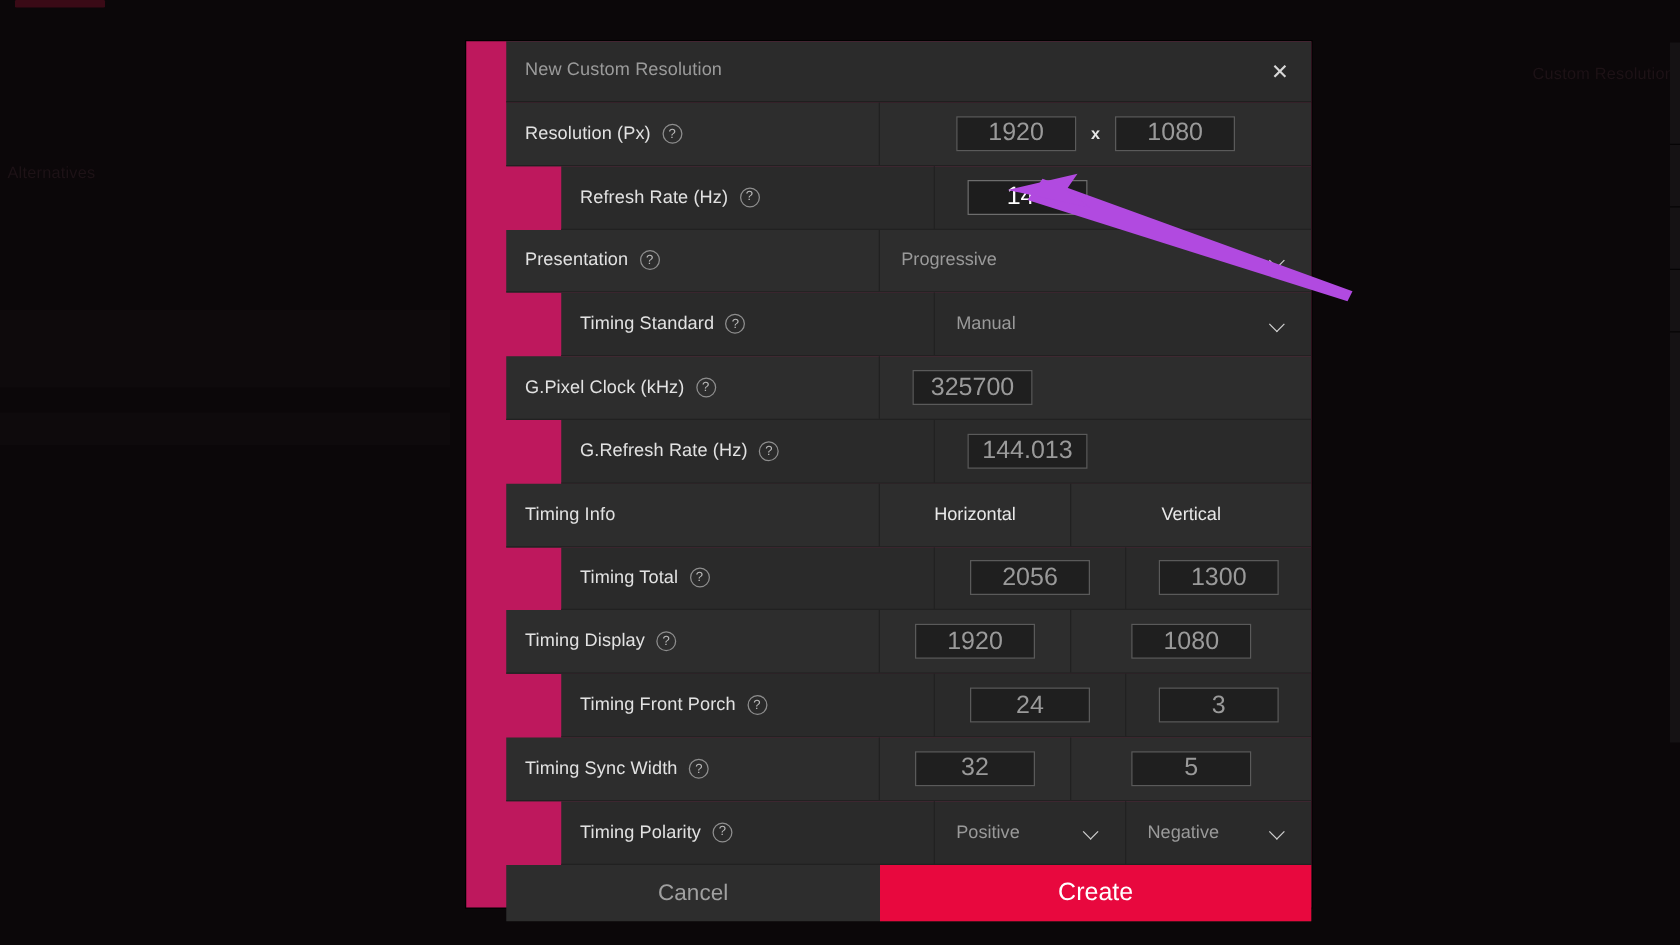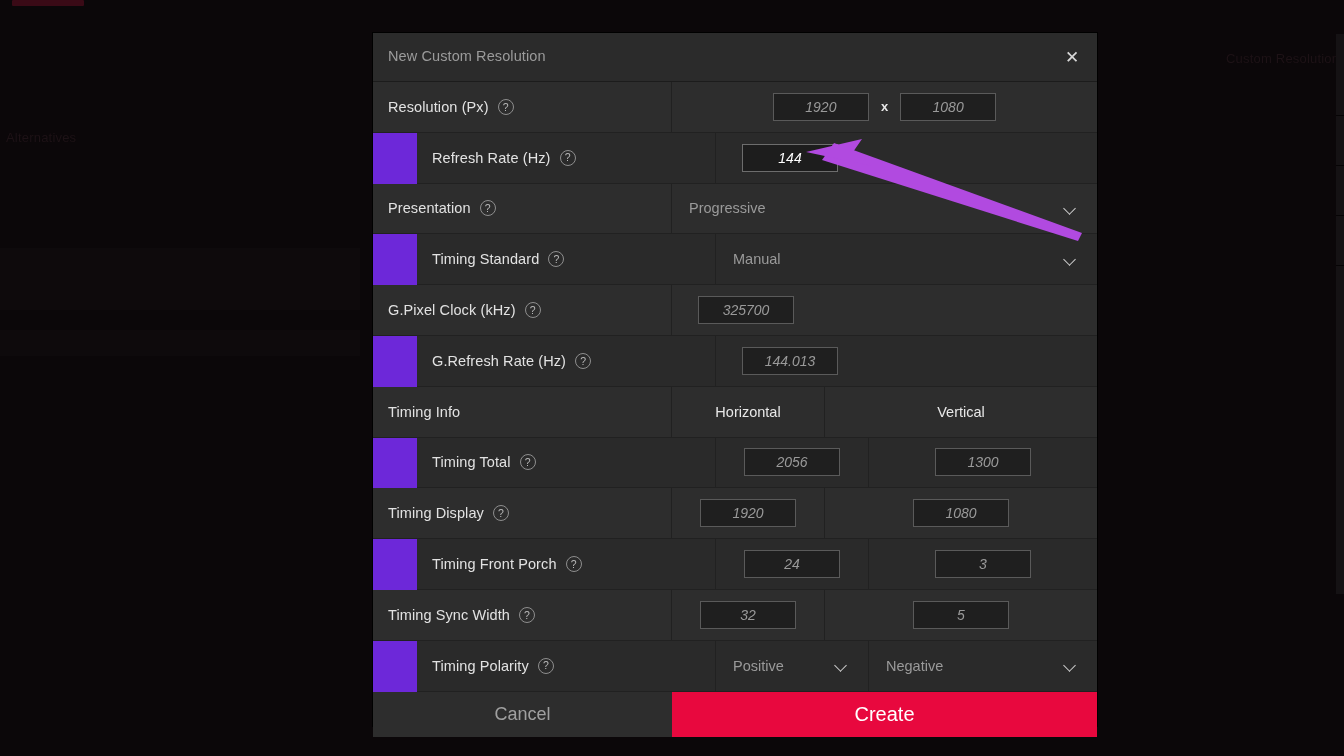--- a/index.html
+++ b/index.html
@@ -52,24 +52,25 @@
     right: 0;
     width: 8px; height: 1px;
     background: #060405;
   }
 
   
   #dialog {
     position: absolute;
     left: 373px;
     top: 33px;
-    width: 724px;
+    width: 644px;
     height: 693px;
-    background: #6d28d9;
+    background: #be185d;
     box-shadow: 0 0 0 1px #000;
+    padding-left: 32px;
   }
 
   
   #titlebar {
     position: relative;
     height: 48px;
     background: #2b2b2b;
     border-bottom: 1px solid #1c1c1c;
   }
   #dialog-title {
@@ -152,25 +153,24 @@
   }
 
   .field {
     width: 96px;
     height: 28px;
     background: #1f1f1f;
     border: 1px solid #5a5a5a;
     display: flex;
     align-items: center;
     justify-content: center;
-    font-size: 14px;
+    font-size: 20px;
     color: #9a9a9a;
     box-sizing: border-box;
     cursor: text;
-    font-style: italic;
   }
   .field.active {
     color: #ffffff;
     border-color: #6d6d6d;
     background: #1d1d1d;
     text-align: center;
   }
   .x-sep {
     font-size: 13px;
     color: #e6e6e6;

